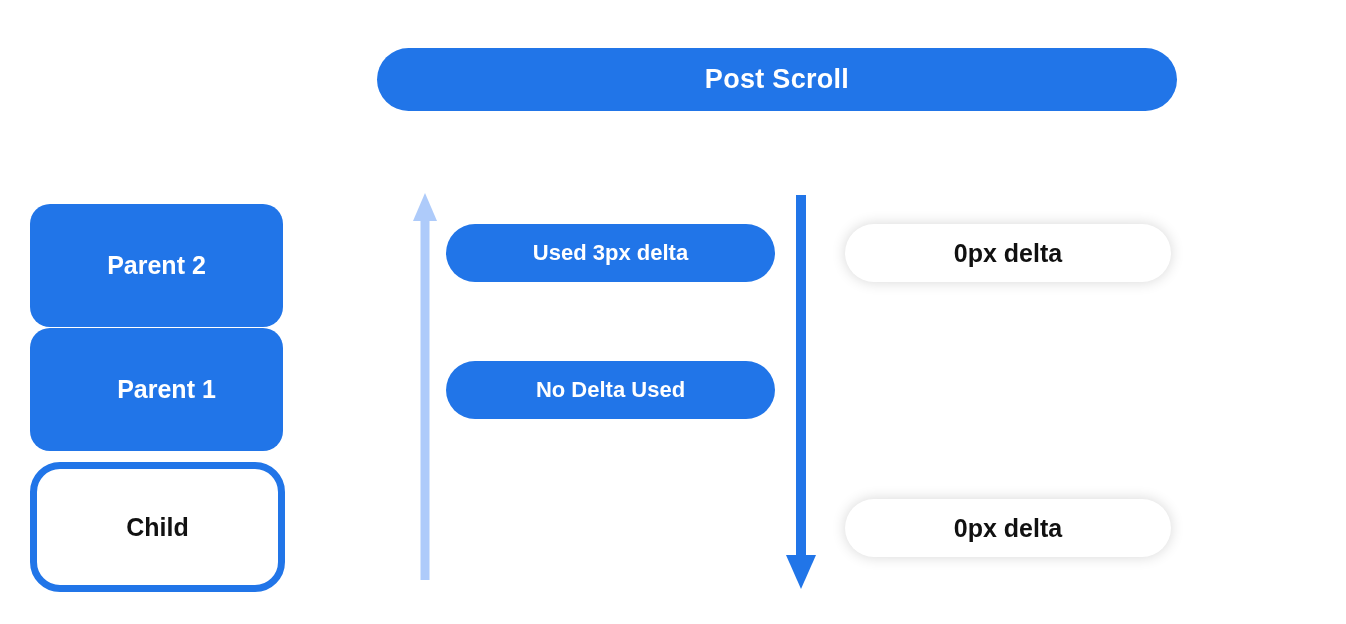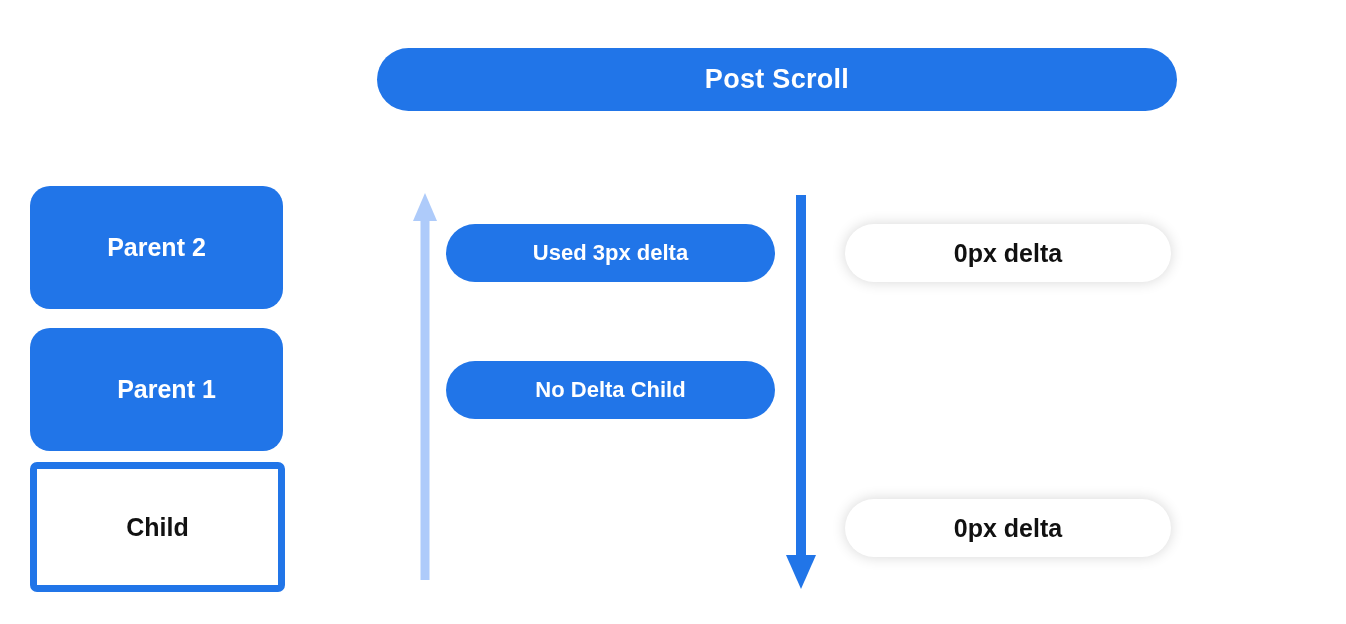--- a/index.html
+++ b/index.html
@@ -34,27 +34,27 @@
   .header-pill {
     left: 377px; top: 48px; width: 800px; height: 63px;
     font-size: 27px;
     letter-spacing: 0.3px;
     text-align: center;
   }
   .parent-box {
     left: 30px; width: 253px; height: 123px;
     font-size: 25px;
   }
-  .parent-2 { top: 186px; }
+  .parent-2 { top: 204px; }
   .parent-1 { top: 328px; padding-left: 20px; }
   .child-box {
     left: 30px; top: 462px; width: 255px; height: 130px;
     background: #ffffff;
     border: 7px solid var(--blue);
-    border-radius: 7px;
+    border-radius: 30px;
     color: var(--ink);
     font-weight: 600;
     font-size: 25px;
   }
   .mid-pill {
     left: 446px; width: 329px; height: 58px;
     font-size: 22px;
   }
   .mid-pill-1 { top: 224px; }
   .mid-pill-2 { top: 361px; }
@@ -98,21 +98,21 @@
   <svg class="abs up-arrow-svg" width="40" height="395" viewBox="0 0 40 395">
     <rect class="fill" x="15.5" y="24" width="9" height="366"></rect>
     <polygon class="fill" points="20,3 8,31 32,31"></polygon>
   </svg>
 
   <div class="abs pill blue-fill mid-pill mid-pill-1">
     <span>Used 3px delta</span>
   </div>
 
   <div class="abs pill blue-fill mid-pill mid-pill-2">
-    <span>No Delta Child</span>
+    <span>No Delta Used</span>
   </div>
 
   <svg class="abs down-arrow-svg" width="40" height="405" viewBox="0 0 40 405">
     <rect class="fill" x="15" y="5" width="10" height="362"></rect>
     <polygon class="fill" points="20,399 5,365 35,365"></polygon>
   </svg>
 
   <div class="abs pill white-pill white-pill-1">
     <span>0px delta</span>
   </div>

